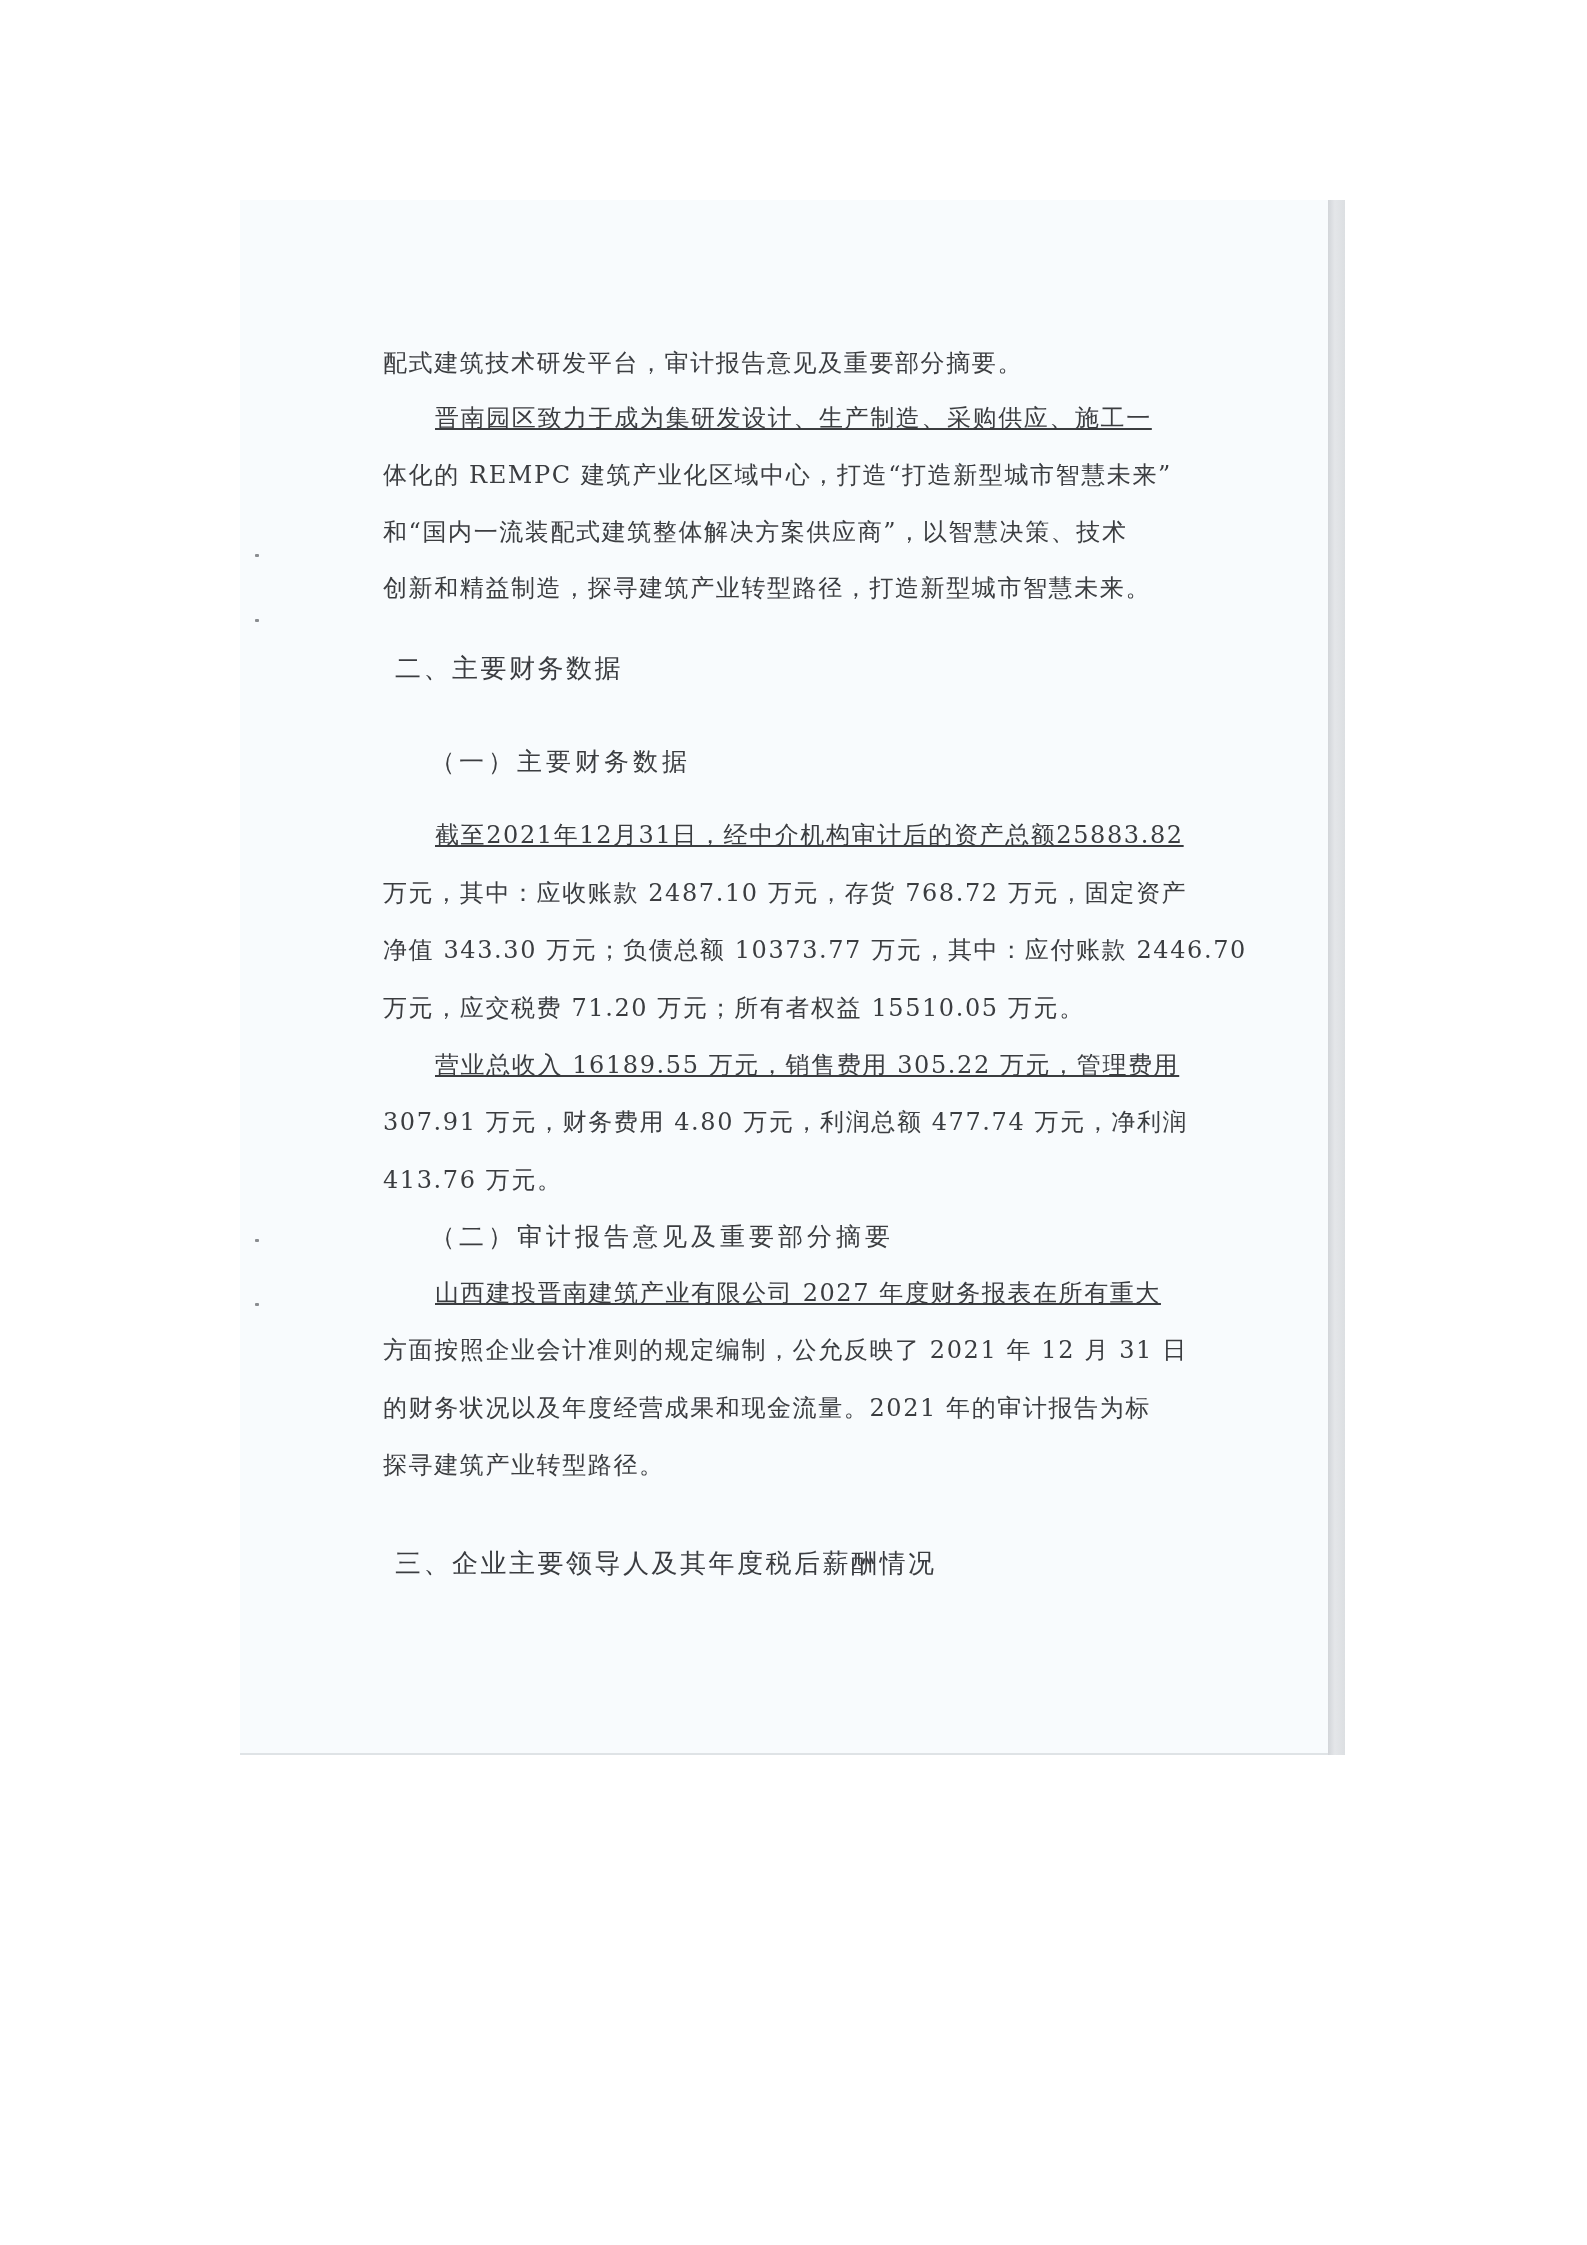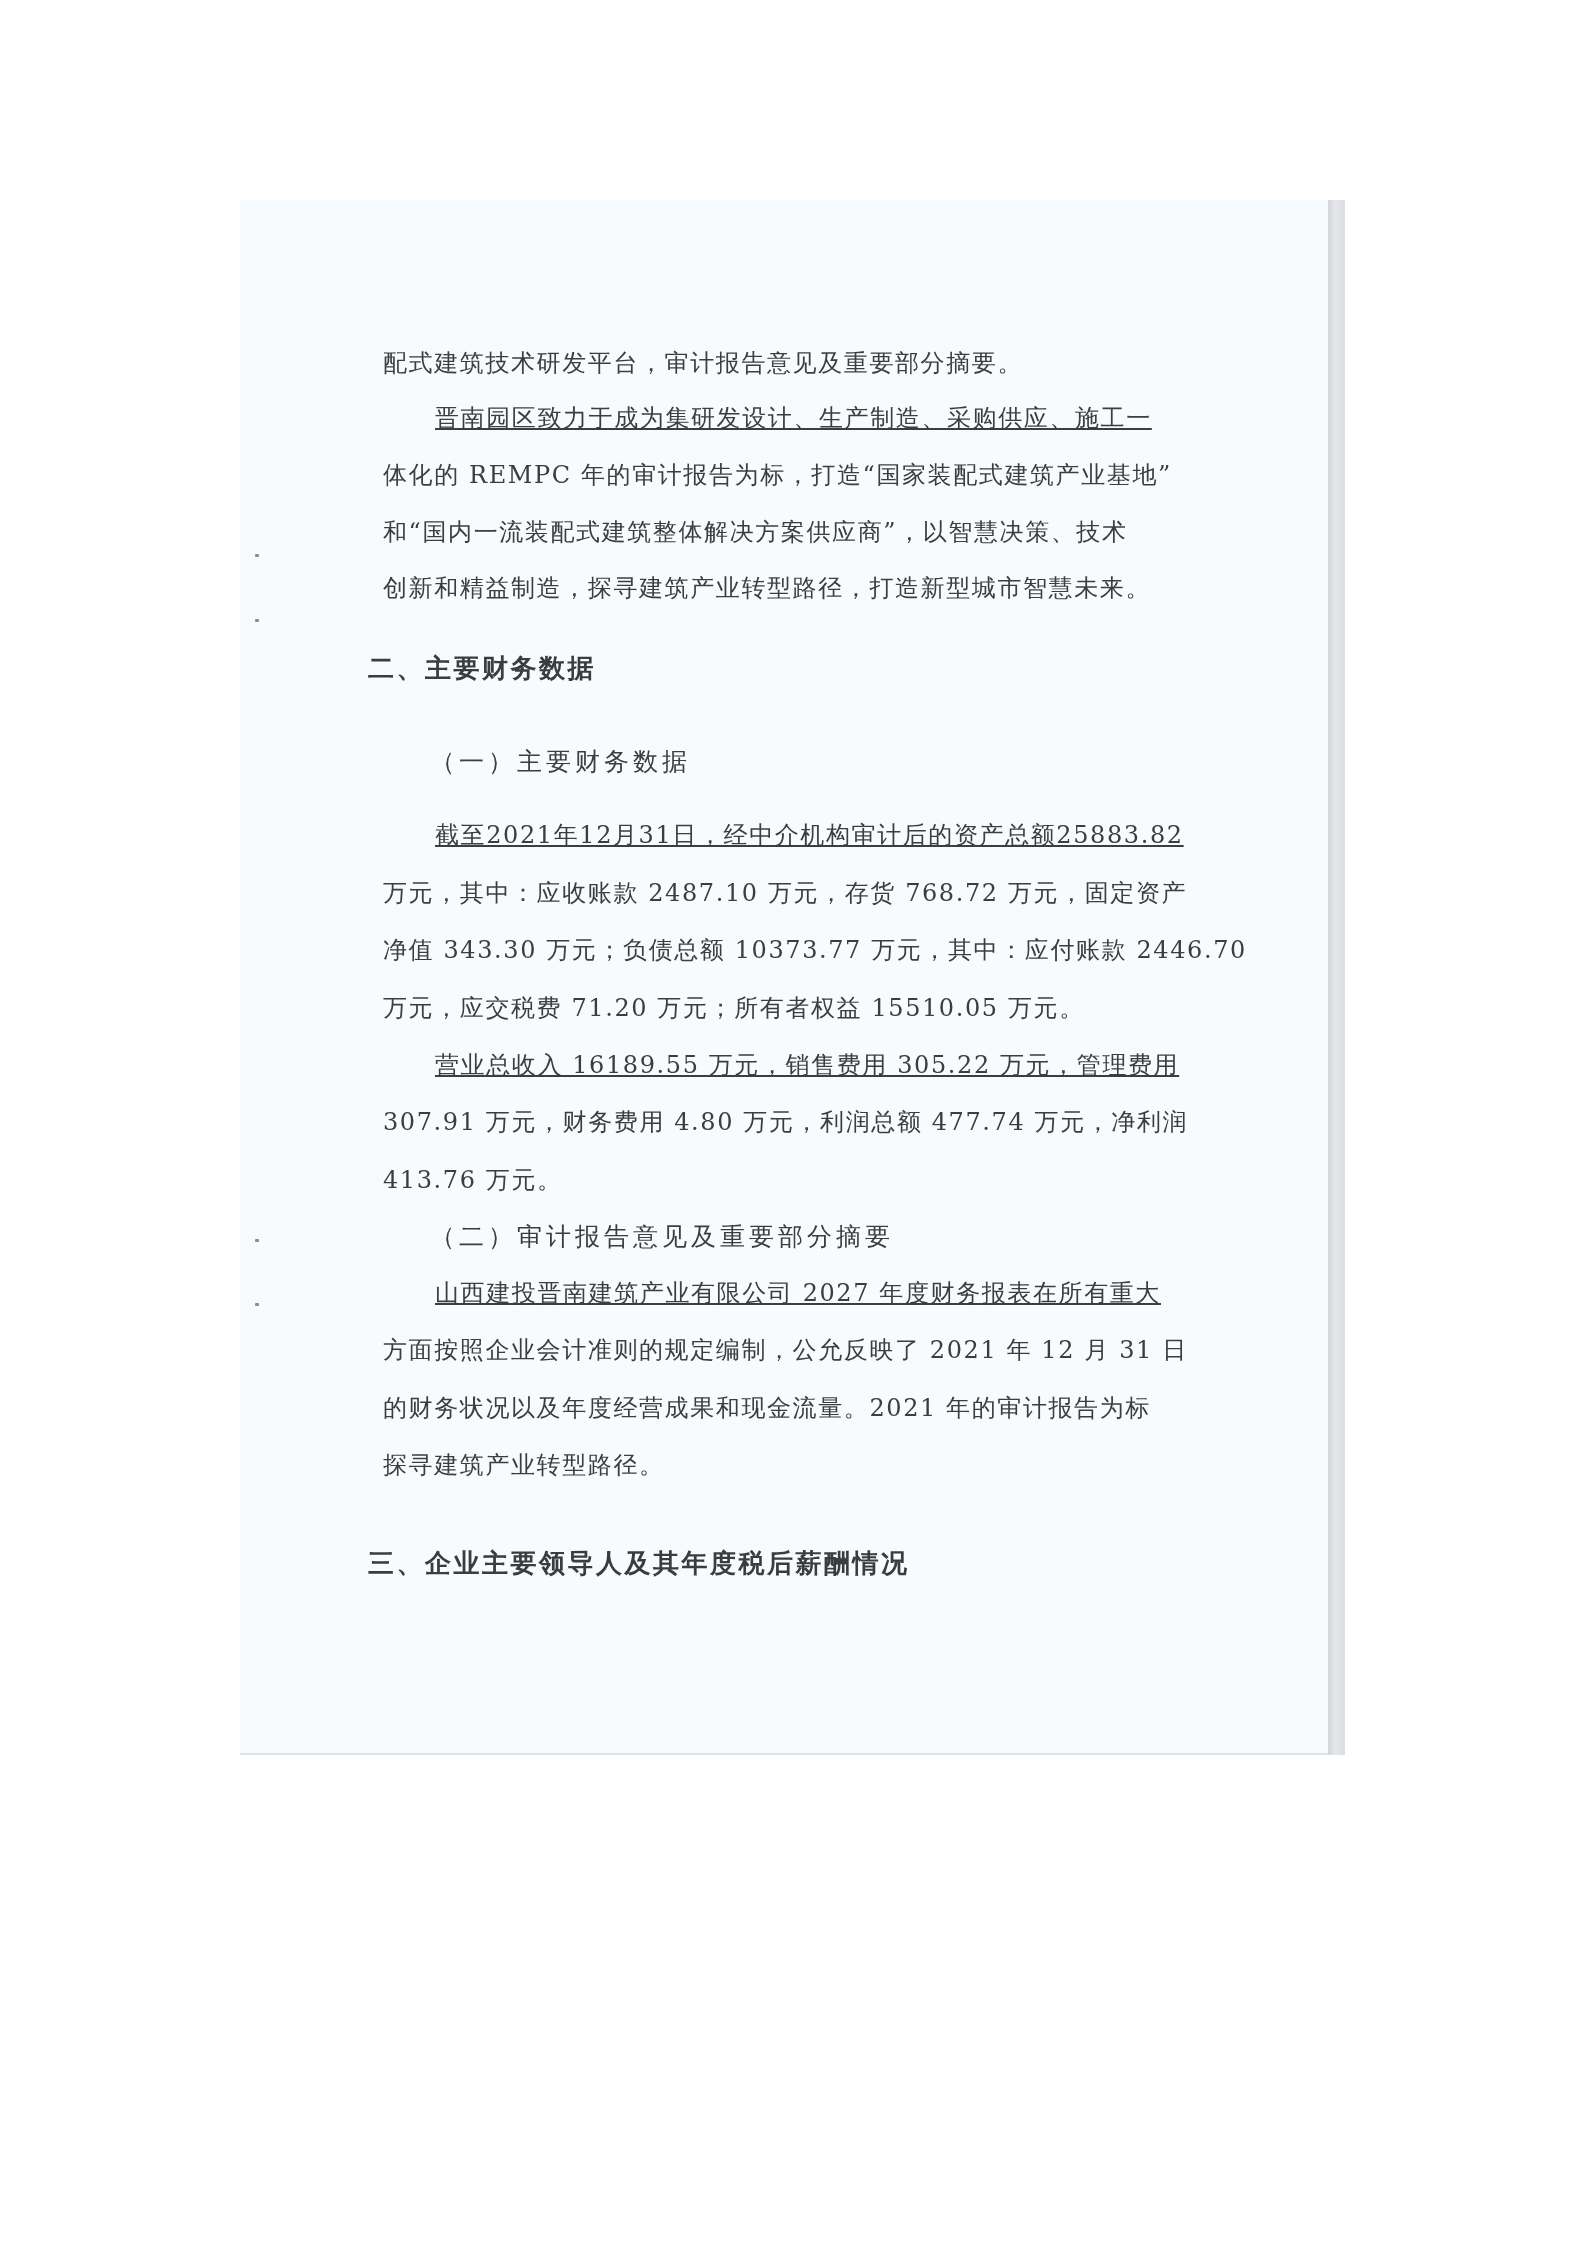--- a/index.html
+++ b/index.html
@@ -20,23 +20,23 @@
     background: linear-gradient(to right, #d2d5d9, #e4e6e9 40%, #dcdfe2);
   }
   .line {
     position: absolute; left: 383px; width: 780px;
     height: 40px; line-height: 40px;
     font-size: 24px; color: #3b3d40;
     letter-spacing: 1.6px; white-space: nowrap;
   }
   .line.indent { left: 435px; text-decoration: underline; }
   .heading {
-    position: absolute; left: 368px; height: 40px; line-height: 40px;
+    position: absolute; left: 395px; height: 40px; line-height: 40px;
     font-family: "DejaVu Sans", "Liberation Sans", sans-serif;
-    font-weight: bold; font-size: 26px; color: #3a3c40;
+    font-weight: normal; font-size: 26px; color: #3a3c40;
     letter-spacing: 2.5px; white-space: nowrap;
   }
   .subheading {
     position: absolute; left: 430px; height: 40px; line-height: 40px;
     font-size: 25px; color: #3b3d40; letter-spacing: 4px; white-space: nowrap;
   }
   .mark {
     position: absolute; left: 255px; width: 4px; height: 3px;
     background: #8a8d90; border-radius: 1px;
   }
@@ -48,21 +48,21 @@
 <div class="page-edge"></div>
 
 <div class="mark" style="top:554px"></div>
 <div class="mark" style="top:619px"></div>
 <div class="mark" style="top:1239px"></div>
 <div class="mark" style="top:1303px"></div>
 
 <div class="line" style="top:343px">配式建筑技术研发平台，审计报告意见及重要部分摘要。</div>
 
 <div class="line indent" style="top:398px">晋南园区致力于成为集研发设计、生产制造、采购供应、施工一</div>
-<div class="line" style="top:455px">体化的 REMPC 年的审计报告为标，打造“国家装配式建筑产业基地”</div>
+<div class="line" style="top:455px">体化的 REMPC 建筑产业化区域中心，打造“打造新型城市智慧未来”</div>
 <div class="line" style="top:512px">和“国内一流装配式建筑整体解决方案供应商”，以智慧决策、技术</div>
 <div class="line" style="top:568px">创新和精益制造，探寻建筑产业转型路径，打造新型城市智慧未来。</div>
 
 <div class="heading" style="top:648px">二、主要财务数据</div>
 
 <div class="subheading" style="top:742px">（一）主要财务数据</div>
 
 <div class="line indent" style="top:815px">截至2021年12月31日，经中介机构审计后的资产总额25883.82</div>
 <div class="line" style="top:873px">万元，其中：应收账款 2487.10 万元，存货 768.72 万元，固定资产</div>
 <div class="line" style="top:930px">净值 343.30 万元；负债总额 10373.77 万元，其中：应付账款 2446.70</div>

